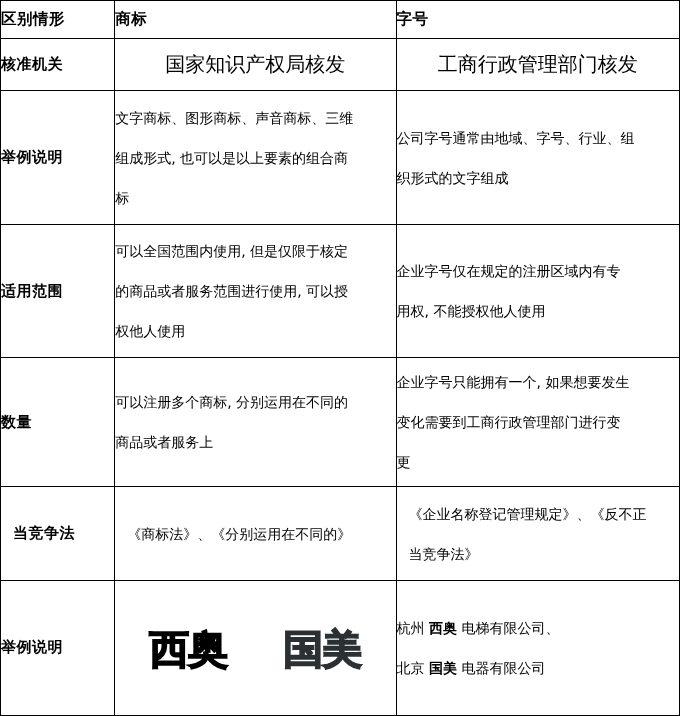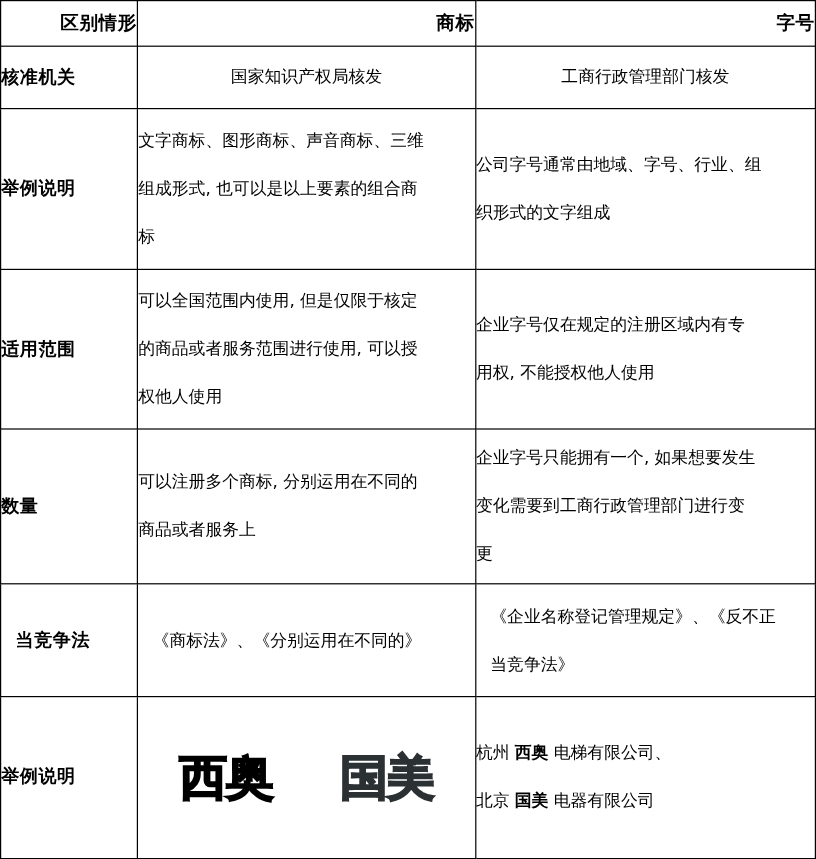--- a/index.html
+++ b/index.html
@@ -39,28 +39,28 @@
     text-align: left;
     font-size: 15px;
     letter-spacing: 0.5px;
   }
 
   
   .row-header td {
     height: 35px;
     font-weight: bold;
     font-size: 15.5px;
-    text-align: right;
+    text-align: left;
     letter-spacing: 0.5px;
   }
 
   
   .cell-center {
     text-align: center;
-    font-size: 14px;
+    font-size: 20px;
   }
 
   
   .cell-para {
     text-align: left;
     vertical-align: top;
     font-size: 14px;
     line-height: 40px;
     padding: 8px 6px 0 7px;
     box-sizing: border-box;

